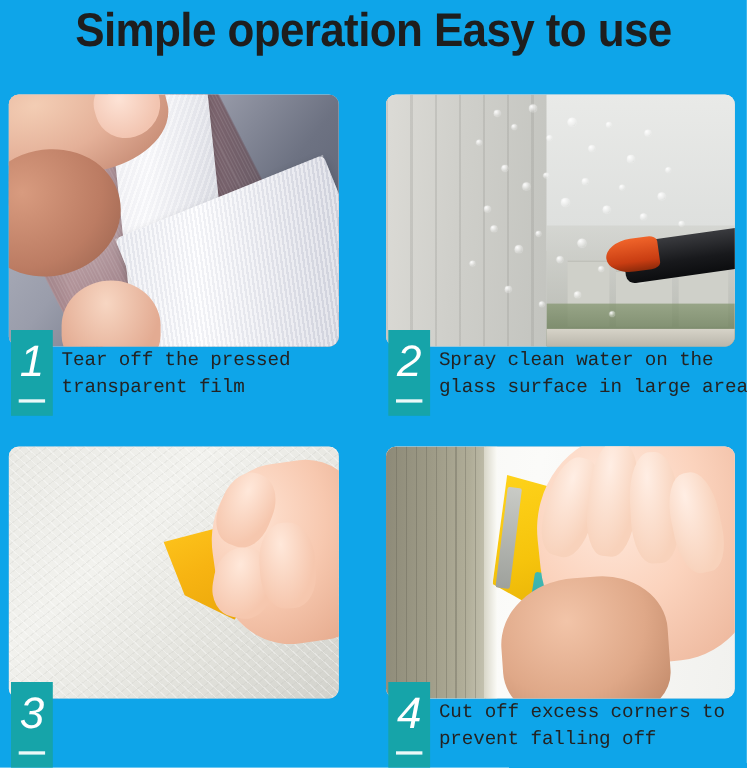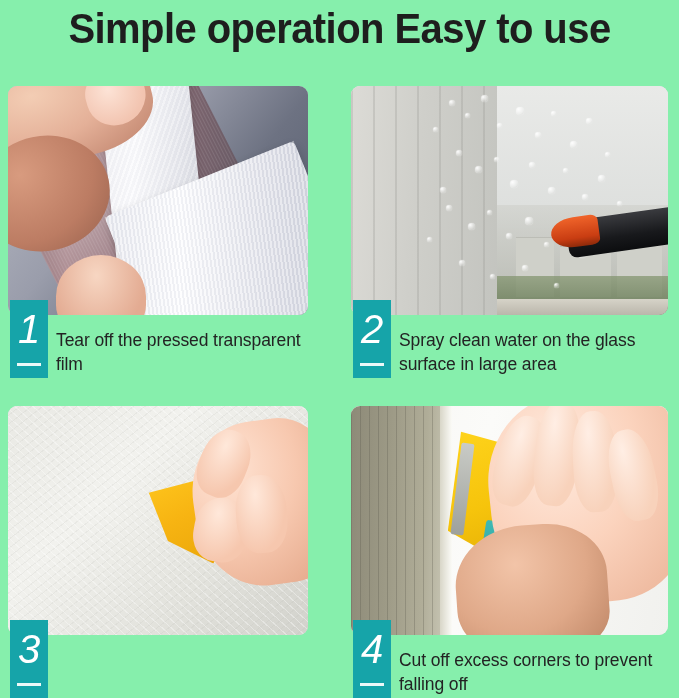--- a/index.html
+++ b/index.html
@@ -9,21 +9,21 @@
     height: 698px;
     background: #ffffff;
     font-family: "Liberation Sans", sans-serif;
     overflow: hidden;
   }
 
   .page {
     position: relative;
     width: 679px;
     height: 698px;
-    background: #86efac;
+    background: #0ea5e9;
   }
 
   
   .headline {
     position: absolute;
     left: 0;
     top: 2px;
     width: 679px;
     text-align: center;
     font-family: "Liberation Sans", sans-serif;
@@ -361,26 +361,25 @@
     height: 3px;
     background: #ffffff;
     opacity: .92;
   }
 
   .caption-text {
     position: absolute;
     left: 48px;
     top: 16px;
     width: 272px;
-    font-family: Liberation Sans, sans-serif;
+    font-family: Liberation Mono, monospace;
     font-size: 17.5px;
     line-height: 24px;
     color: #232323;
     letter-spacing: -0.1px;
-    margin-top: 12px;
   }
   .step.c1 .caption-text { width: 288px; }
 </style>
 </head>
 <body>
 
 <div class="page">
 
   <div class="headline">Simple operation Easy to use</div>
 

